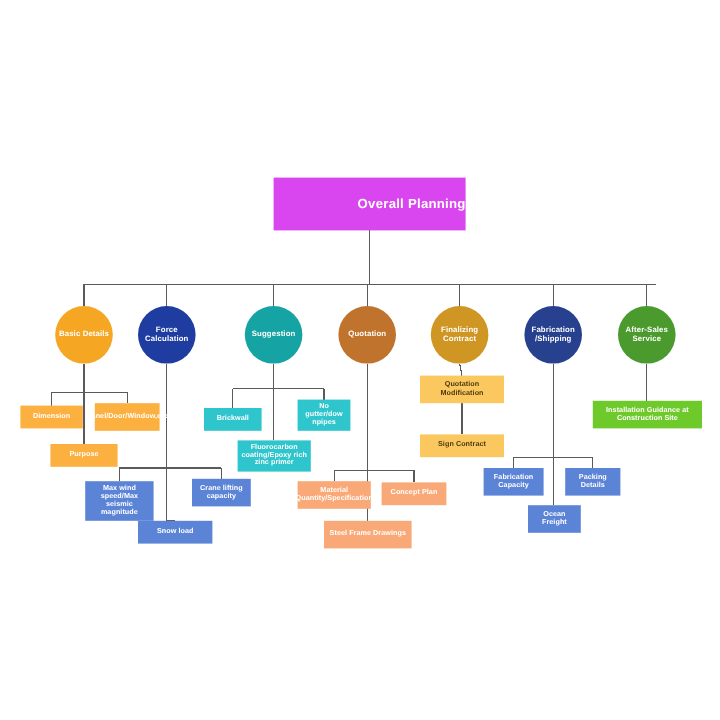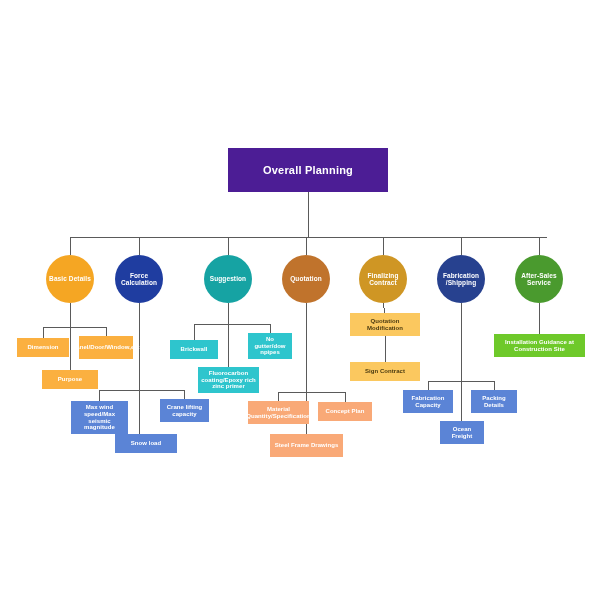--- a/index.html
+++ b/index.html
@@ -93,21 +93,21 @@
       <line x1="461" y1="237" x2="461" y2="255" stroke="#5a5a5a" stroke-width="1" shape-rendering="crispEdges"></line>
       <line x1="461" y1="303" x2="461" y2="381" stroke="#5a5a5a" stroke-width="1" shape-rendering="crispEdges"></line>
       <line x1="428" y1="381" x2="494" y2="381" stroke="#5a5a5a" stroke-width="1" shape-rendering="crispEdges"></line>
       <line x1="428" y1="381" x2="428" y2="390" stroke="#5a5a5a" stroke-width="1" shape-rendering="crispEdges"></line>
       <line x1="494" y1="381" x2="494" y2="390" stroke="#5a5a5a" stroke-width="1" shape-rendering="crispEdges"></line>
       <line x1="461" y1="381" x2="461" y2="421" stroke="#5a5a5a" stroke-width="1" shape-rendering="crispEdges"></line>
       <line x1="539" y1="237" x2="539" y2="255" stroke="#5a5a5a" stroke-width="1" shape-rendering="crispEdges"></line>
       <line x1="539" y1="303" x2="539" y2="334" stroke="#5a5a5a" stroke-width="1" shape-rendering="crispEdges"></line>
     </svg>
 
-  <div class="node root" id="root-node" style="left: 228px; top: 148px; width: 160px; height: 44px; background: #4c1d95;">
+  <div class="node root" id="root-node" style="left: 228px; top: 148px; width: 160px; height: 44px; background: #d946ef; justify-content: flex-end;">
     <span>Overall Planning</span>
   </div>
 
   <div id="nodes-layer">
       <div class="node circle" style="left: 46px; top: 255px; width: 48px; height: 48px; background: rgb(245, 166, 35);">
         <span>Basic Details</span>
       </div>
       <div class="node leaf" style="left: 17px; top: 338px; width: 52px; height: 19px; background: rgb(251, 176, 64); color: rgb(255, 255, 255);">
         <span>Dimension</span>
       </div>

